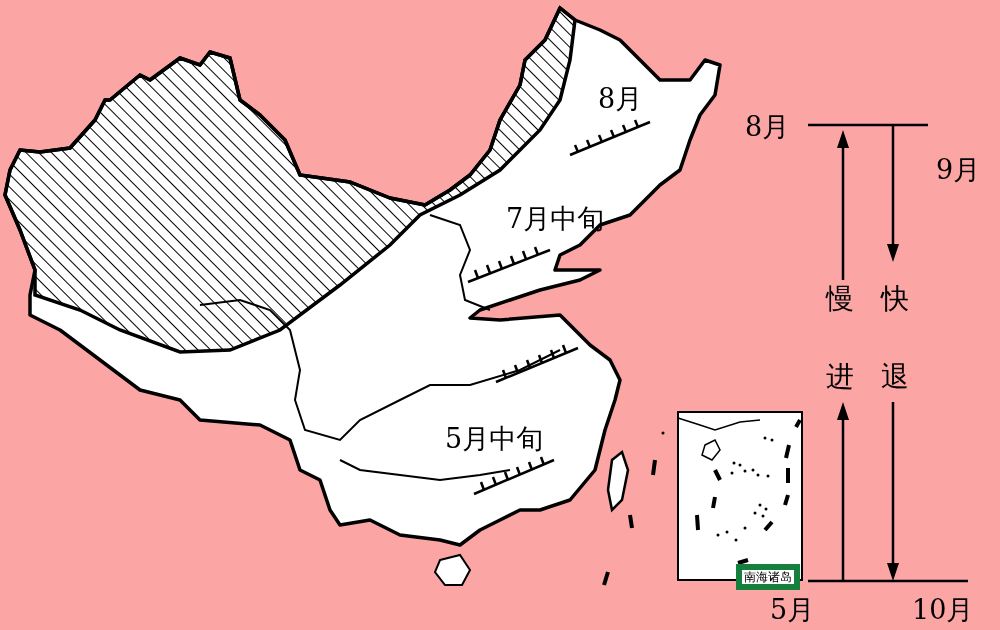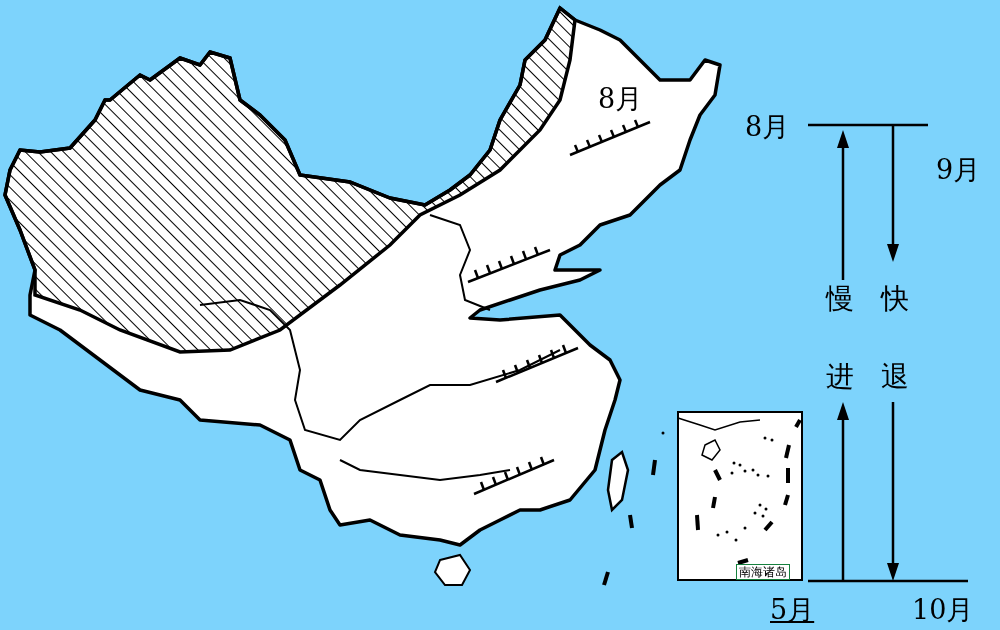--- a/index.html
+++ b/index.html
@@ -1,21 +1,21 @@
 <!DOCTYPE html>
 <html><head>
 <meta charset="utf-8">
 <style>
   html,body{margin:0;padding:0;background:#fff;}
-  #stage{position:relative;width:1000px;height:630px;overflow:hidden;background:#7dd3fc;
+  #stage{position:relative;width:1000px;height:630px;overflow:hidden;background:#fca5a5;
     font-family:"DejaVu Serif","Liberation Serif",serif;color:#000;}
   svg#map{position:absolute;left:0;top:0;}
   .lbl{position:absolute;font-size:27px;line-height:1;white-space:nowrap;background:transparent;}
   .vchar{position:absolute;font-size:28px;line-height:1;}
-  .inset-caption{position:absolute;font-size:12px;line-height:14px;border:1px solid #15803d;background:#fff;padding:0 2px;}
+  .inset-caption{position:absolute;font-size:12px;line-height:14px;border:6px solid #15803d;background:#fff;padding:0 2px;}
 </style>
 </head>
 <body>
 
 <div id="stage">
 <svg id="map" width="1000" height="630" viewBox="0 0 1000 630">
   <defs>
     <pattern id="hatch" patternUnits="userSpaceOnUse" width="9" height="9" patternTransform="rotate(-45)">
       <line x1="0" y1="0" x2="0" y2="9" stroke="#000" stroke-width="2"></line>
     </pattern>
@@ -127,25 +127,27 @@
     <line x1="843" y1="280" x2="843" y2="140"></line>
     <polygon points="843,130 837,148 849,148" stroke="none"></polygon>
     <line x1="893" y1="125" x2="893" y2="250"></line>
     <polygon points="893,262 887,244 899,244" stroke="none"></polygon>
     <line x1="893" y1="402" x2="893" y2="570"></line>
     <polygon points="893,581 887,563 899,563" stroke="none"></polygon>
   </g>
 </svg>
 
 <div class="lbl" style="left:598px;top:85px;">8月</div>
+<div class="lbl" style="left:506px;top:205px;">7月中旬</div>
+<div class="lbl" style="left:445px;top:425px;">5月中旬</div>
 
 <div class="inset-caption" style="left:736px;top:564px;">南海诸岛</div>
 
 <div class="lbl" style="left:745px;top:113px;">8月</div>
 <div class="lbl" style="left:936px;top:113px;margin-top:43px;">9月</div>
-<div class="lbl" style="left:770px;top:596px;text-decoration:underline;">5月</div>
+<div class="lbl" style="left:770px;top:596px;">5月</div>
 <div class="lbl" style="left:912px;top:596px;">10月</div>
 
 <div class="vchar" style="left:826px;top:285px;">慢</div>
 <div class="vchar" style="left:826px;top:363px;">进</div>
 <div class="vchar" style="left:881px;top:285px;">快</div>
 <div class="vchar" style="left:881px;top:363px;">退</div>
 </div>
 
 </body></html>

